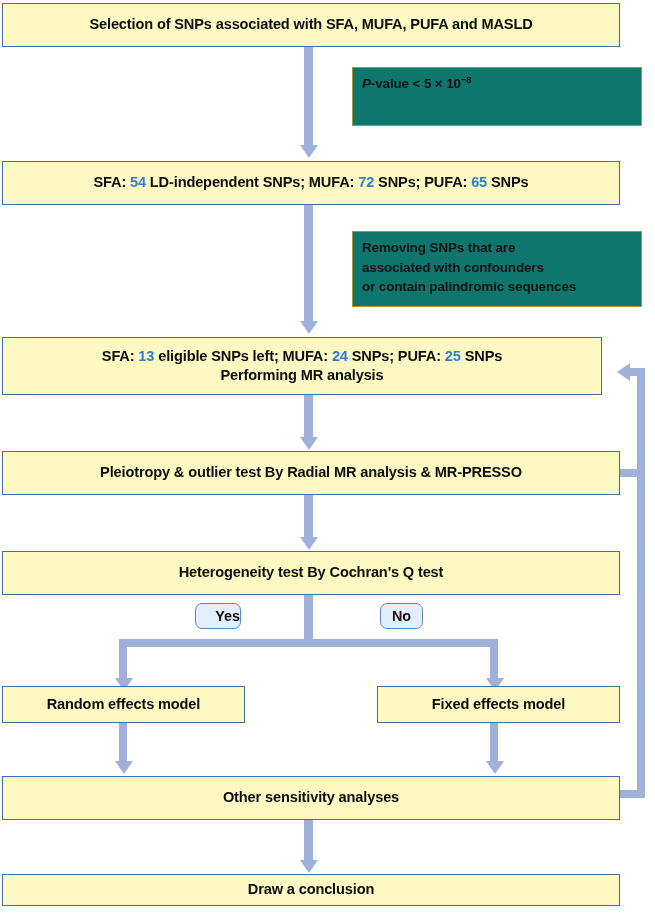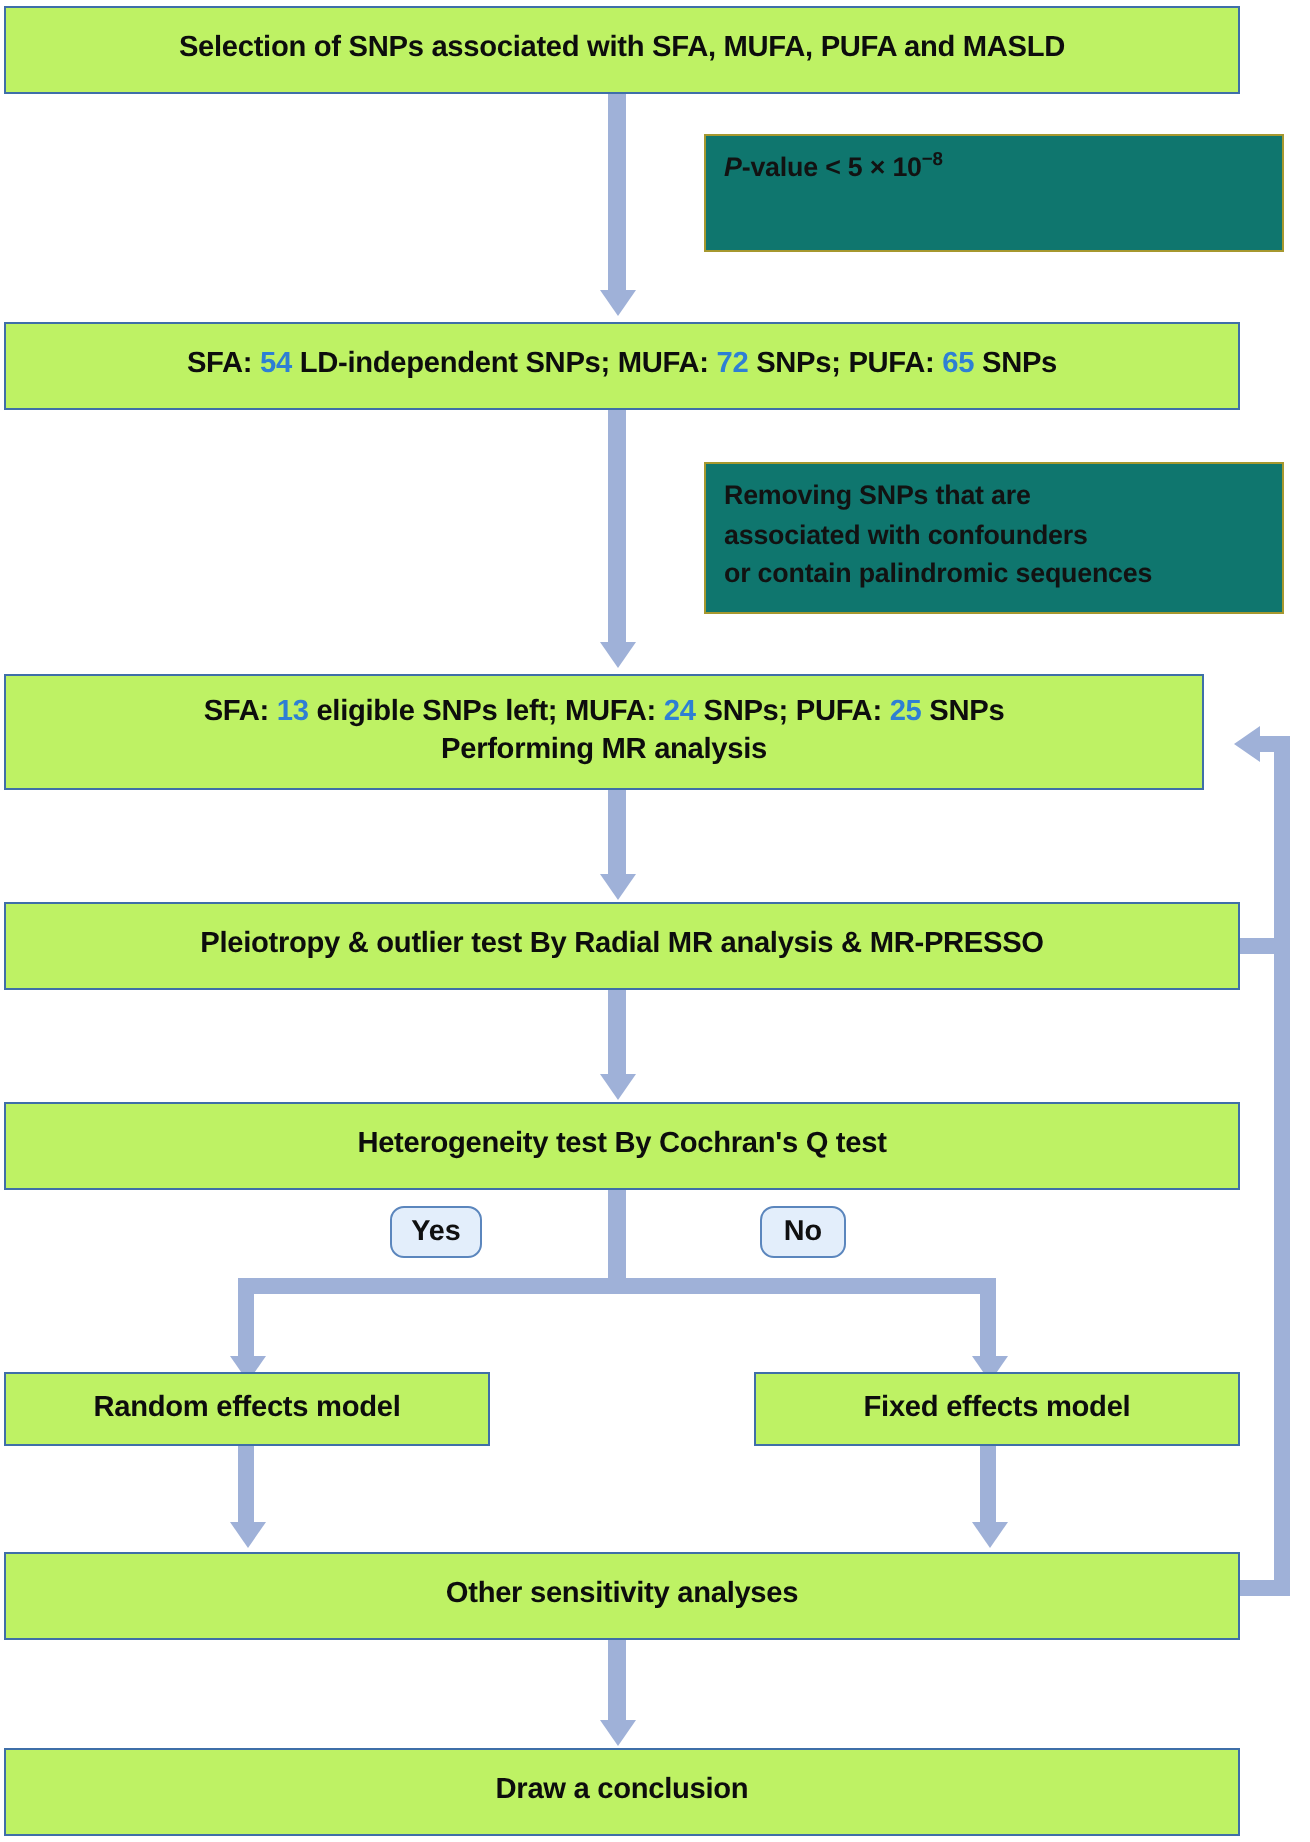--- a/index.html
+++ b/index.html
@@ -6,21 +6,21 @@
   body{
     width:655px;height:921px;position:relative;overflow:hidden;
     font-family:"Liberation Sans","DejaVu Sans",sans-serif;
     -webkit-font-smoothing:antialiased;
   }
   #stage{position:absolute;inset:0;width:655px;height:921px;}
 
   
   .box{
     position:absolute;box-sizing:border-box;
-    background:#bef264;border:1.6px solid #3f6fa8;
+    background:#fef9c3;border:1.6px solid #3f6fa8;
     display:flex;align-items:center;justify-content:center;
     text-align:center;color:#0d0d0d;
     font-weight:bold;font-size:14.6px;line-height:1.32;
     letter-spacing:-0.15px;
   }
   .box .inner{padding:0 8px;width:100%;}
   .num{color:#2e7fd4;}
 
   
   .note{
@@ -111,21 +111,21 @@
     <span class="inner">Heterogeneity test By Cochran's Q test</span>
   </div>
 
   <div class="conn" style="left:304px;top:595px;width:9px;height:48px;"></div>
   <div class="conn" style="left:119px;top:639px;width:379px;height:8px;"></div>
   <div class="conn" style="left:119px;top:639px;width:8px;height:43px;"></div>
   <div class="arrow-down" style="left:114.5px;top:678px;"></div>
   <div class="conn" style="left:490px;top:639px;width:8px;height:43px;"></div>
   <div class="arrow-down" style="left:485.5px;top:678px;"></div>
 
-  <div class="pill" style="left:195px;top:603px;width:46px;height:26px;">
+  <div class="pill" style="left:195px;top:603px;width:46px;height:26px;justify-content:flex-end;">
     <span>Yes</span>
   </div>
   <div class="pill" style="left:380px;top:603px;width:43px;height:26px;">
     <span>No</span>
   </div>
 
   <div class="box" style="left:2px;top:686px;width:243px;height:37px;">
     <span class="inner">Random effects model</span>
   </div>
 
@@ -138,21 +138,21 @@
   <div class="conn" style="left:490px;top:723px;width:8px;height:41px;"></div>
   <div class="arrow-down" style="left:485.5px;top:761px;"></div>
 
   <div class="box" style="left:2px;top:776px;width:618px;height:44px;">
     <span class="inner">Other sensitivity analyses</span>
   </div>
 
   <div class="conn" style="left:304px;top:820px;width:9px;height:42px;"></div>
   <div class="arrow-down" style="left:299.5px;top:860px;"></div>
 
-  <div class="box" style="left:2px;top:874px;width:618px;height:44px;">
+  <div class="box" style="left:2px;top:874px;width:618px;height:32px;">
     <span class="inner">Draw a conclusion</span>
   </div>
 
   <div class="conn" style="left:637px;top:368px;width:8px;height:430px;"></div>
 
   <div class="conn" style="left:620px;top:469px;width:25px;height:8px;"></div>
 
   <div class="conn" style="left:620px;top:790px;width:25px;height:8px;"></div>
 
   <div class="conn" style="left:630px;top:368px;width:15px;height:8px;"></div>

